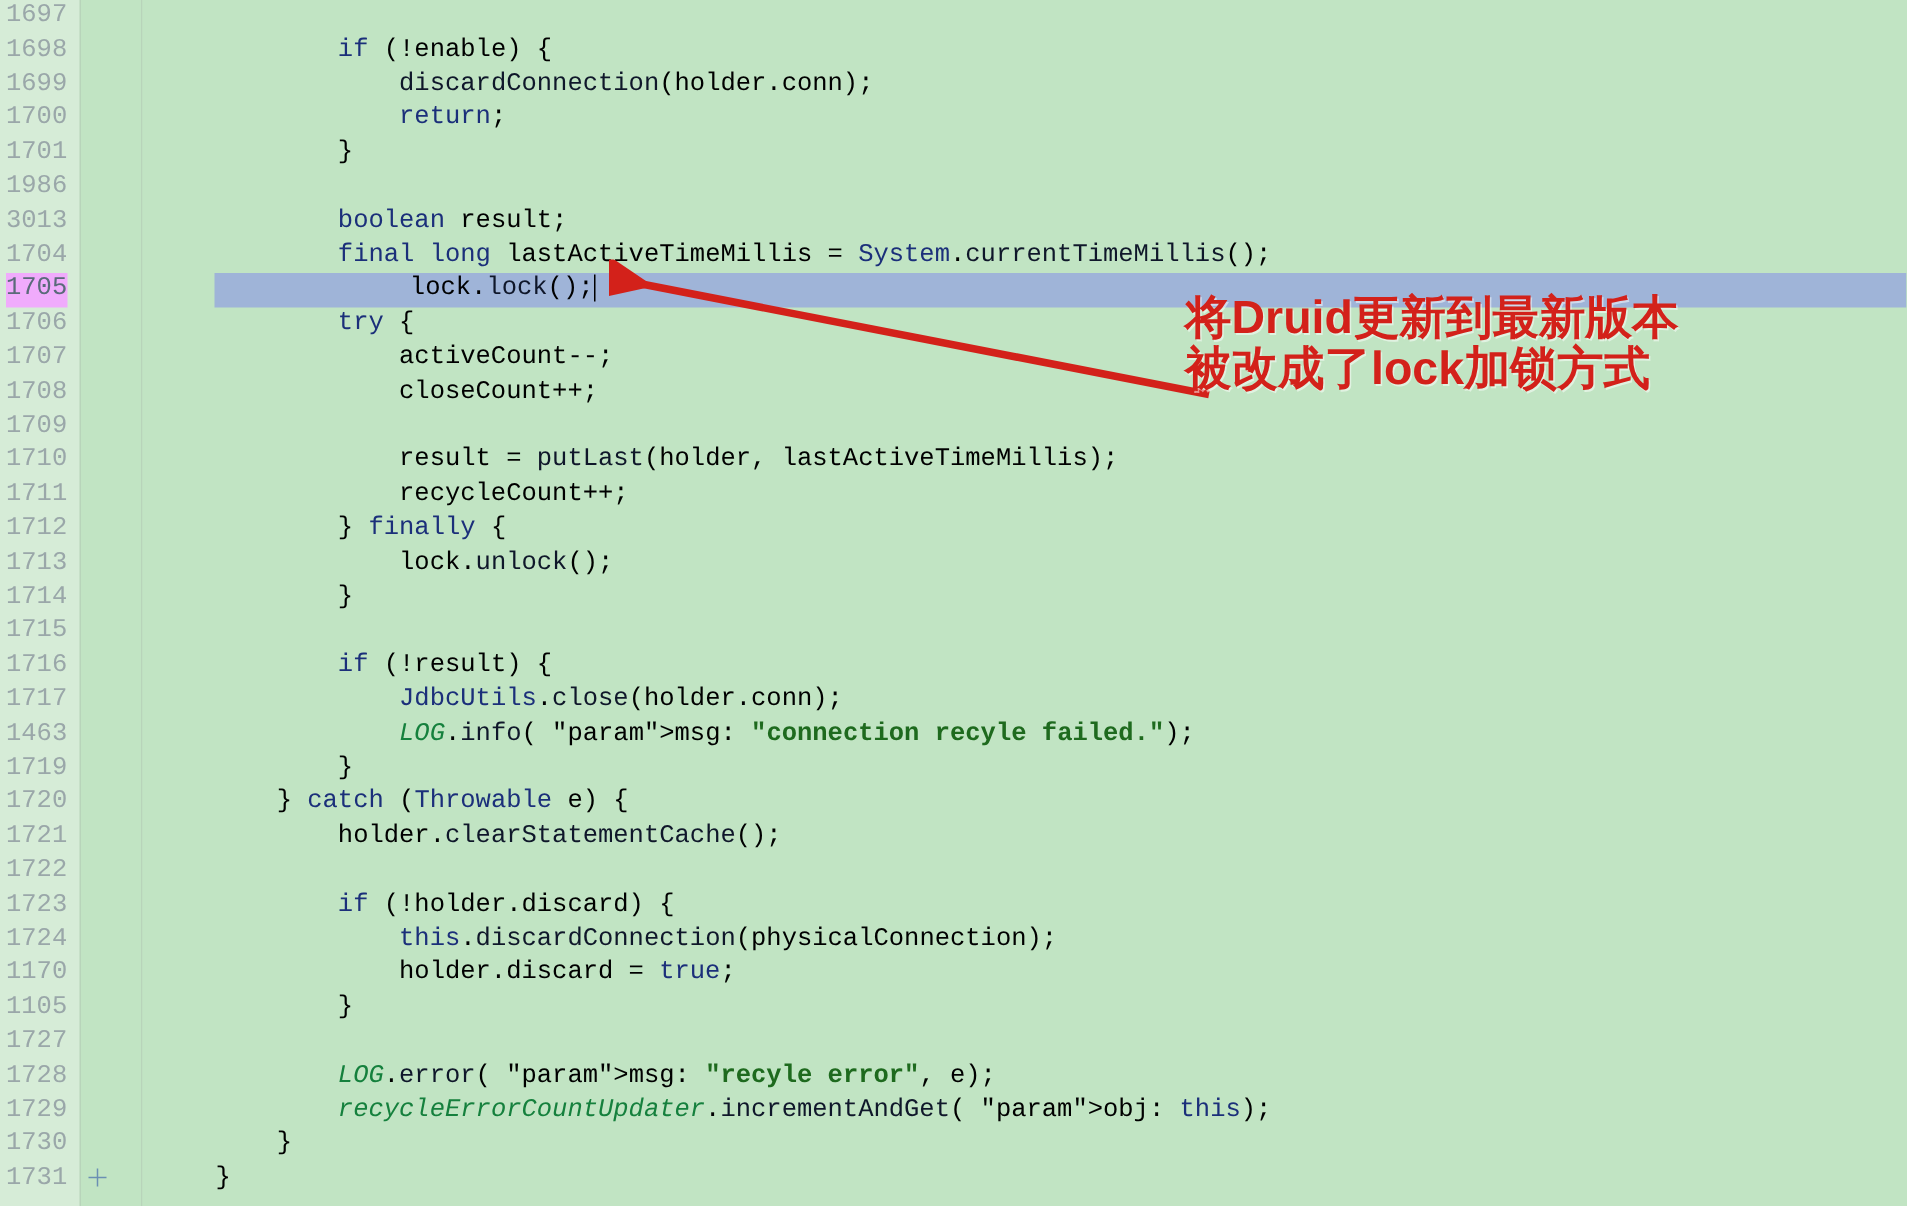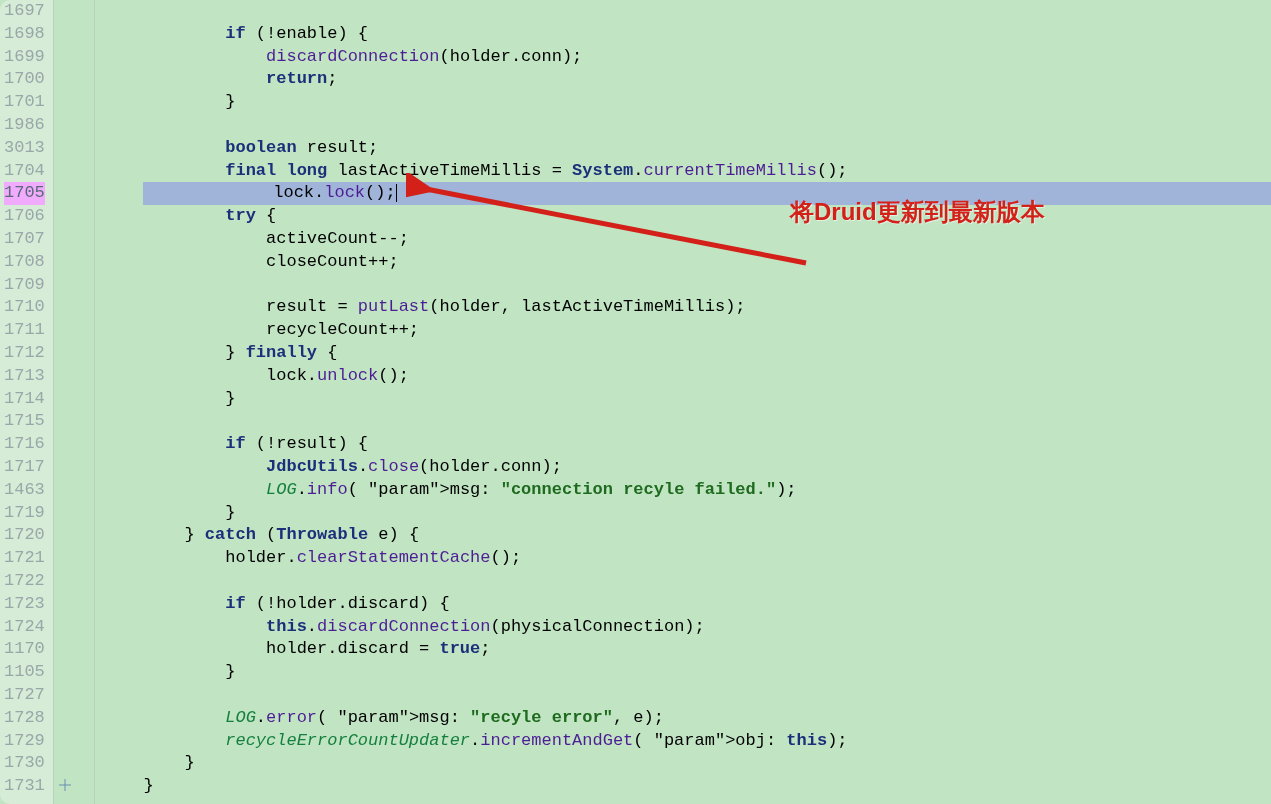--- a/index.html
+++ b/index.html
@@ -1,34 +1,34 @@
 <!DOCTYPE html>
 <html><head>
 <meta charset="utf-8">
 <style>
   html,body{margin:0;padding:0;height:100%;background:#c1e4c3;font-family:Menlo,Consolas,"Courier New",monospace;font-size:17px;}
-  .editor{display:flex;height:804px;width:1271px;overflow:hidden;position:relative;border-radius:10px;}
+  .editor{display:flex;height:804px;width:1271px;overflow:hidden;position:relative;}
   .gutter{background:#d6ecd7;color:#9aa7a9;text-align:right;padding:0 8px 0 4px;user-select:none;border-right:1px solid #b8d4ba;}
   .gutter .ln{height:22.8px;line-height:22.8px;}
   .margin{width:40px;background:#c1e4c3;border-right:1px solid #b8d4ba;position:relative;}
   .margin .fold{position:absolute;left:4px;width:14px;height:14px;}
   .code{flex:1;position:relative;background:#c1e4c3;white-space:pre;line-height:22.8px;}
   .row{height:22.8px;padding-left:8px;position:relative;}
   .hl{background:#9fb4d8;margin-left:48px;}
   .hl-gutter{background:#f0abfc;color:#5a6a7a;}
   .caret{border-right:1px solid #000;display:inline-block;height:18px;vertical-align:middle;}
   
-  .kw{color:#1b2f7a;font-weight:bold;}
-  .ty{color:#1b2f7a;font-weight:bold;}
-  .fn{color:#4c1d95;}
+  .kw{color:#1b2f7a;font-weight:normal;}
+  .ty{color:#1b2f7a;}
+  .fn{color:#0f172a;}
   .var{color:#15803d;font-style:italic;}
   .str{color:#1e6a1e;font-weight:bold;}
   
   .anno{position:absolute;left:790px;top:195px;pointer-events:none;}
-  .anno .line{color:#d3211a;font-size:24px;font-weight:bold;line-height:34px;font-family:"Microsoft YaHei","PingFang SC",sans-serif;text-shadow:1px 1px 0 rgba(255,255,255,.5);}
+  .anno .line{color:#d3211a;font-size:31px;font-weight:bold;line-height:34px;font-family:"Microsoft YaHei","PingFang SC",sans-serif;text-shadow:1px 1px 0 rgba(255,255,255,.5);}
   .arrow-svg{position:absolute;left:406px;top:173px;pointer-events:none;}
 </style>
 </head>
 <body>
 
 <div class="editor">
   <div class="gutter" id="gutter">
       <div class="ln">1697</div>
       <div class="ln">1698</div>
       <div class="ln">1699</div>
@@ -76,14 +76,15 @@
     <defs>
       <marker id="ah" markerWidth="16" markerHeight="12" refX="2" refY="6" orient="auto">
         <path d="M14 0 L0 6 L14 12 z" fill="#d3211a"></path>
       </marker>
     </defs>
     <line x1="400" y1="90" x2="20" y2="16" stroke="#d3211a" stroke-width="5" marker-end="url(#ah)"></line>
   </svg>
 
   <div class="anno">
     <div class="line">将Druid更新到最新版本</div>
+    <div class="line">被改成了lock加锁方式</div>
   </div>
 </div>
 
 </body></html>

